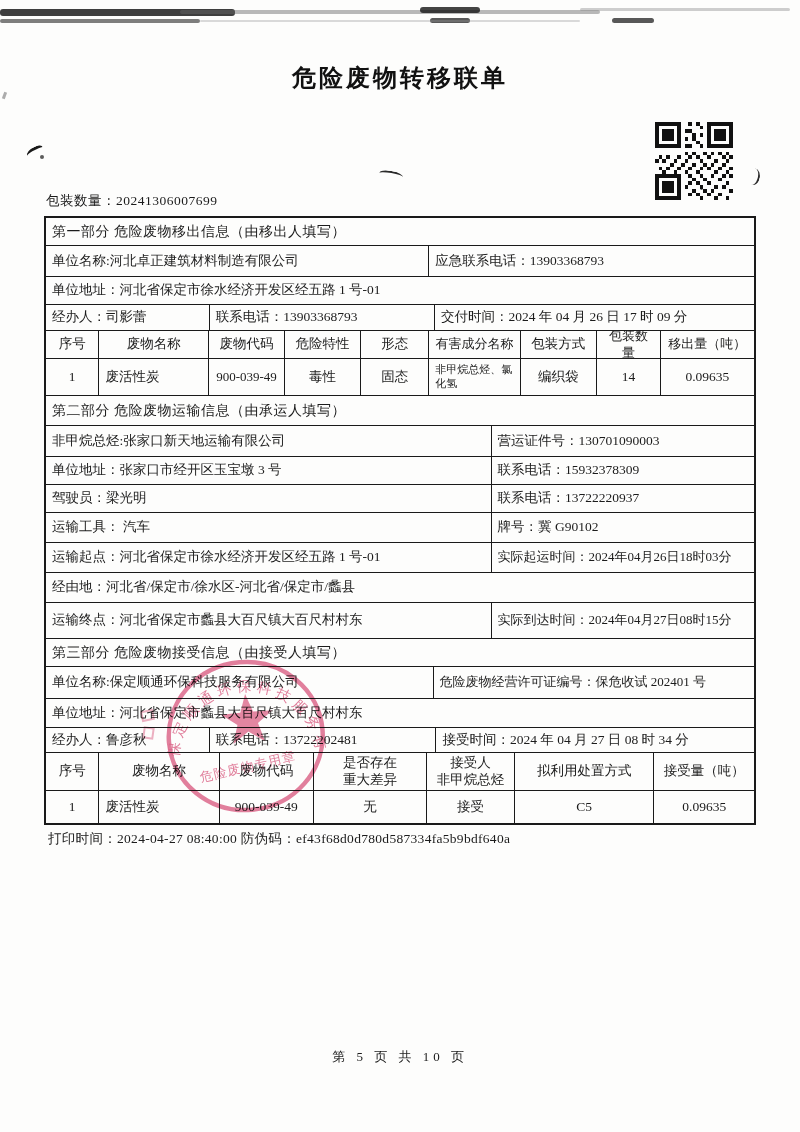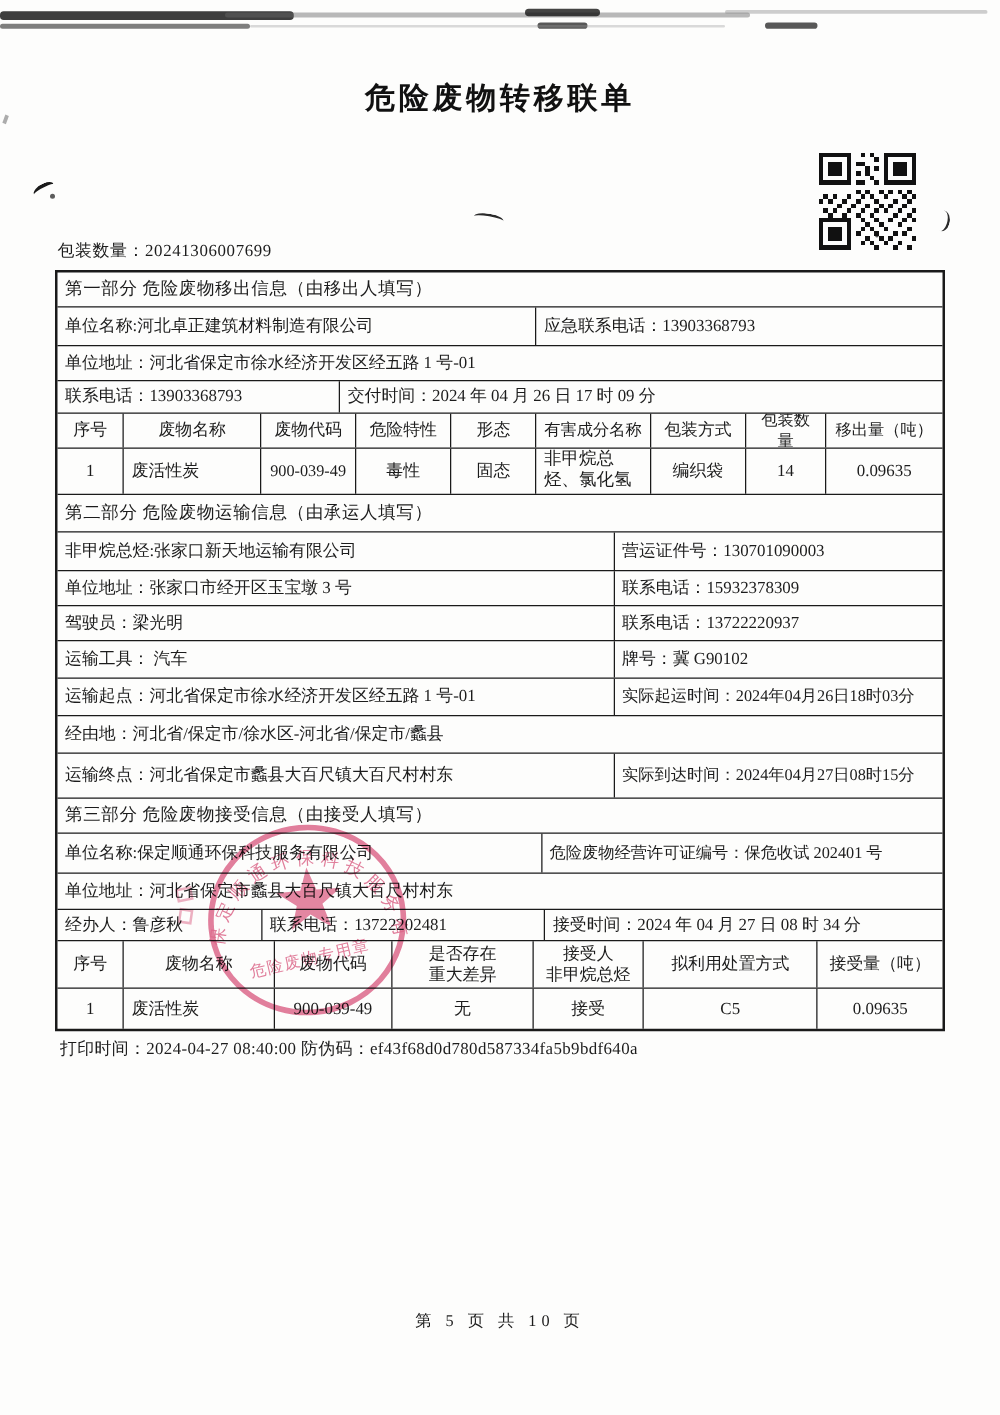--- a/index.html
+++ b/index.html
@@ -32,21 +32,21 @@
   .row:last-child{border-bottom:none;}
   .cell{
     display:flex;align-items:center;padding:2px 6px;
     font-size:13.5px;line-height:1.25;white-space:pre-line;
     overflow:hidden;
   }
   .cell + .cell{border-left:1.5px solid #1a1a1a;}
   .sec .cell{font-weight:normal;font-size:14px;letter-spacing:.5px;}
   .ctr{justify-content:center;text-align:center;}
   .sm{font-size:13px;}
-  .xs{font-size:14px;font-family:Liberation Mono, monospace;}
+  .xs{font-size:11px;}
   
   .h28{height:28px}.h31{height:31px}.h26{height:26px}.h37{height:37px}
   .h30{height:30px}.h29{height:29px}.h32{height:32px}.h25{height:25px}
   .h36{height:36px}.h38{height:38px}
   
   .stamp{
     position:absolute;left:160px;top:655px;width:172px;height:168px;
     mix-blend-mode:multiply;opacity:.88;transform:rotate(-5deg);
     pointer-events:none;
   }
@@ -179,20 +179,21 @@
     <div class="cell" style="width:100%">第一部分 危险废物移出信息（由移出人填写）</div>
   </div>
   <div class="row h31">
     <div class="cell" style="width:54%">单位名称:河北卓正建筑材料制造有限公司</div>
     <div class="cell" style="width:46%">应急联系电话：13903368793</div>
   </div>
   <div class="row h28">
     <div class="cell" style="width:100%">单位地址：河北省保定市徐水经济开发区经五路 1 号-01</div>
   </div>
   <div class="row h26">
+    <div class="cell" style="width:23%">经办人：司影蕾</div>
     <div class="cell" style="width:31.8%">联系电话：13903368793</div>
     <div class="cell" style="width:45.2%">交付时间：2024 年 04 月 26 日 17 时 09 分</div>
   </div>
   <div class="row h28">
     <div class="cell ctr" style="width:7.4%">序号</div>
     <div class="cell ctr" style="width:15.5%">废物名称</div>
     <div class="cell ctr" style="width:10.7%">废物代码</div>
     <div class="cell ctr" style="width:10.8%">危险特性</div>
     <div class="cell ctr" style="width:9.6%">形态</div>
     <div class="cell ctr sm" style="width:12.9%">有害成分名称</div>

